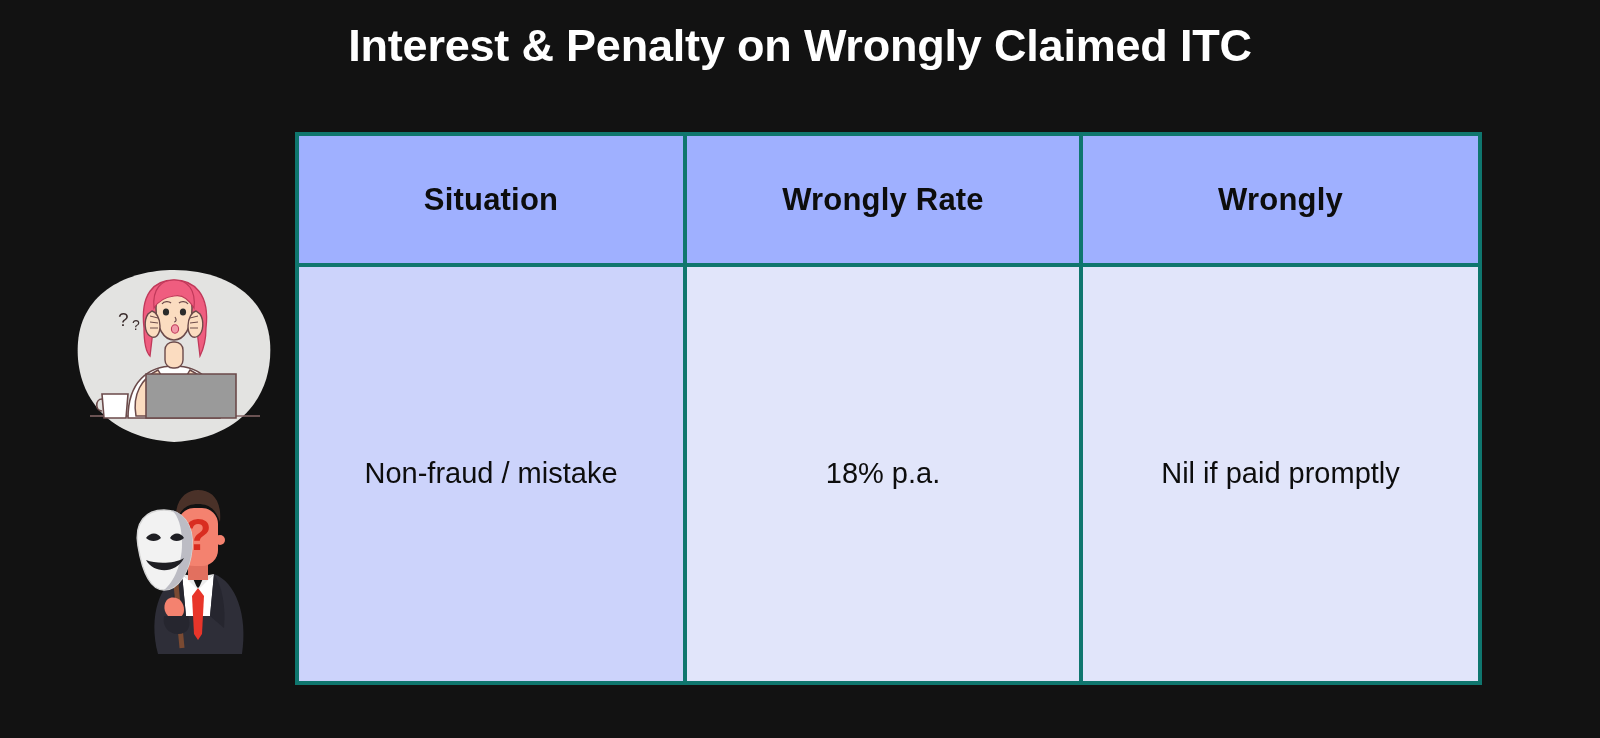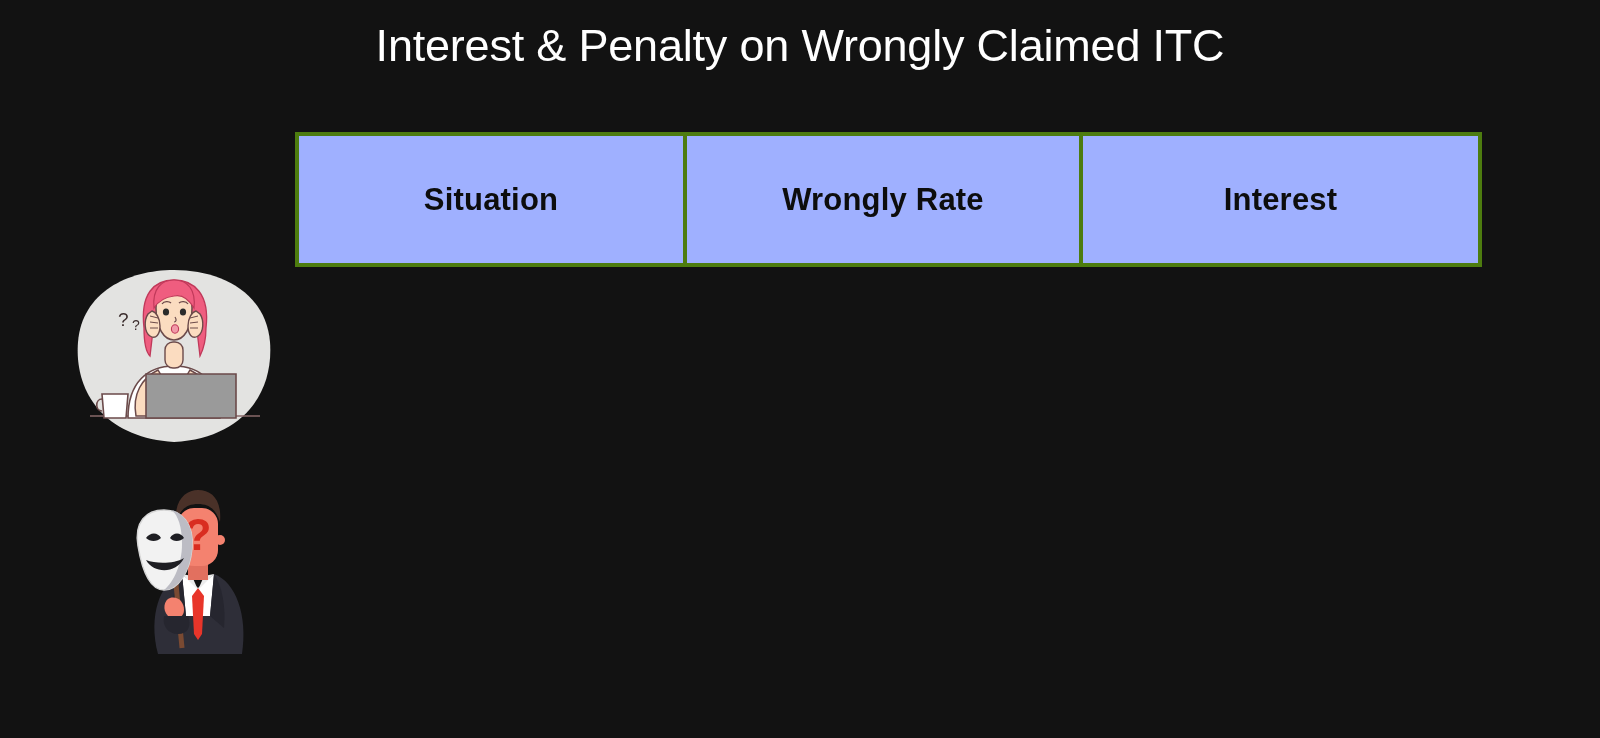--- a/index.html
+++ b/index.html
@@ -18,38 +18,38 @@
 
   
   .page-title {
     position: absolute;
     left: 0;
     top: 20px;
     width: 1600px;
     text-align: center;
     color: #ffffff;
     font-size: 45px;
-    font-weight: normal;
+    font-weight: bold;
     letter-spacing: -0.2px;
     line-height: 1.15;
     white-space: nowrap;
   }
 
   
   .info-table {
     position: absolute;
     left: 295px;
     top: 132px;
     width: 1183px;
     height: 553px;
     border-collapse: collapse;
     table-layout: fixed;
   }
   .info-table td, .info-table th {
-    border: 4px solid #4d7c0f;
+    border: 4px solid #0f766e;
     text-align: center;
     vertical-align: middle;
     color: #0d0d0d;
     padding: 6px 14px;
   }
   .col-situation  { width: 388px; }
   .col-interest   { width: 396px; }
   .col-penalty    { width: 399px; }
 
   thead th {
@@ -186,18 +186,23 @@
 <table class="info-table">
   <colgroup>
     <col class="col-situation">
     <col class="col-interest">
     <col class="col-penalty">
   </colgroup>
   <thead>
     <tr>
       <th>Situation</th>
       <th>Wrongly Rate</th>
-      <th>Interest</th>
+      <th>Wrongly</th>
     </tr>
   </thead>
   <tbody>
+    <tr class="row-1">
+      <td class="cell-situation">Non-fraud / mistake</td>
+      <td>18% p.a.</td>
+      <td>Nil if paid promptly</td>
+    </tr>
   </tbody>
 </table>
 
 </body></html>

